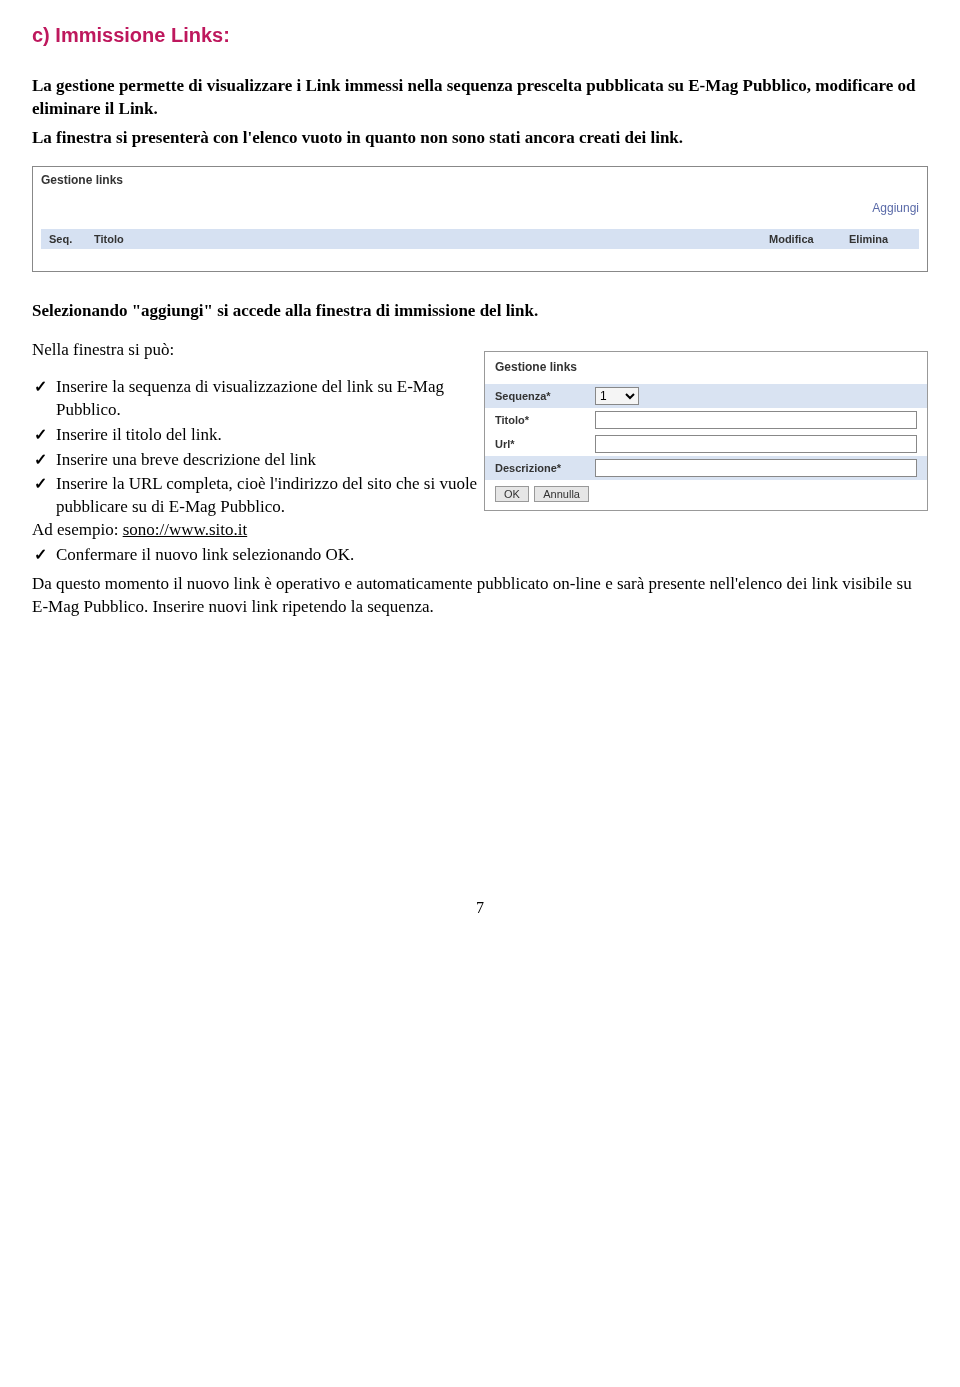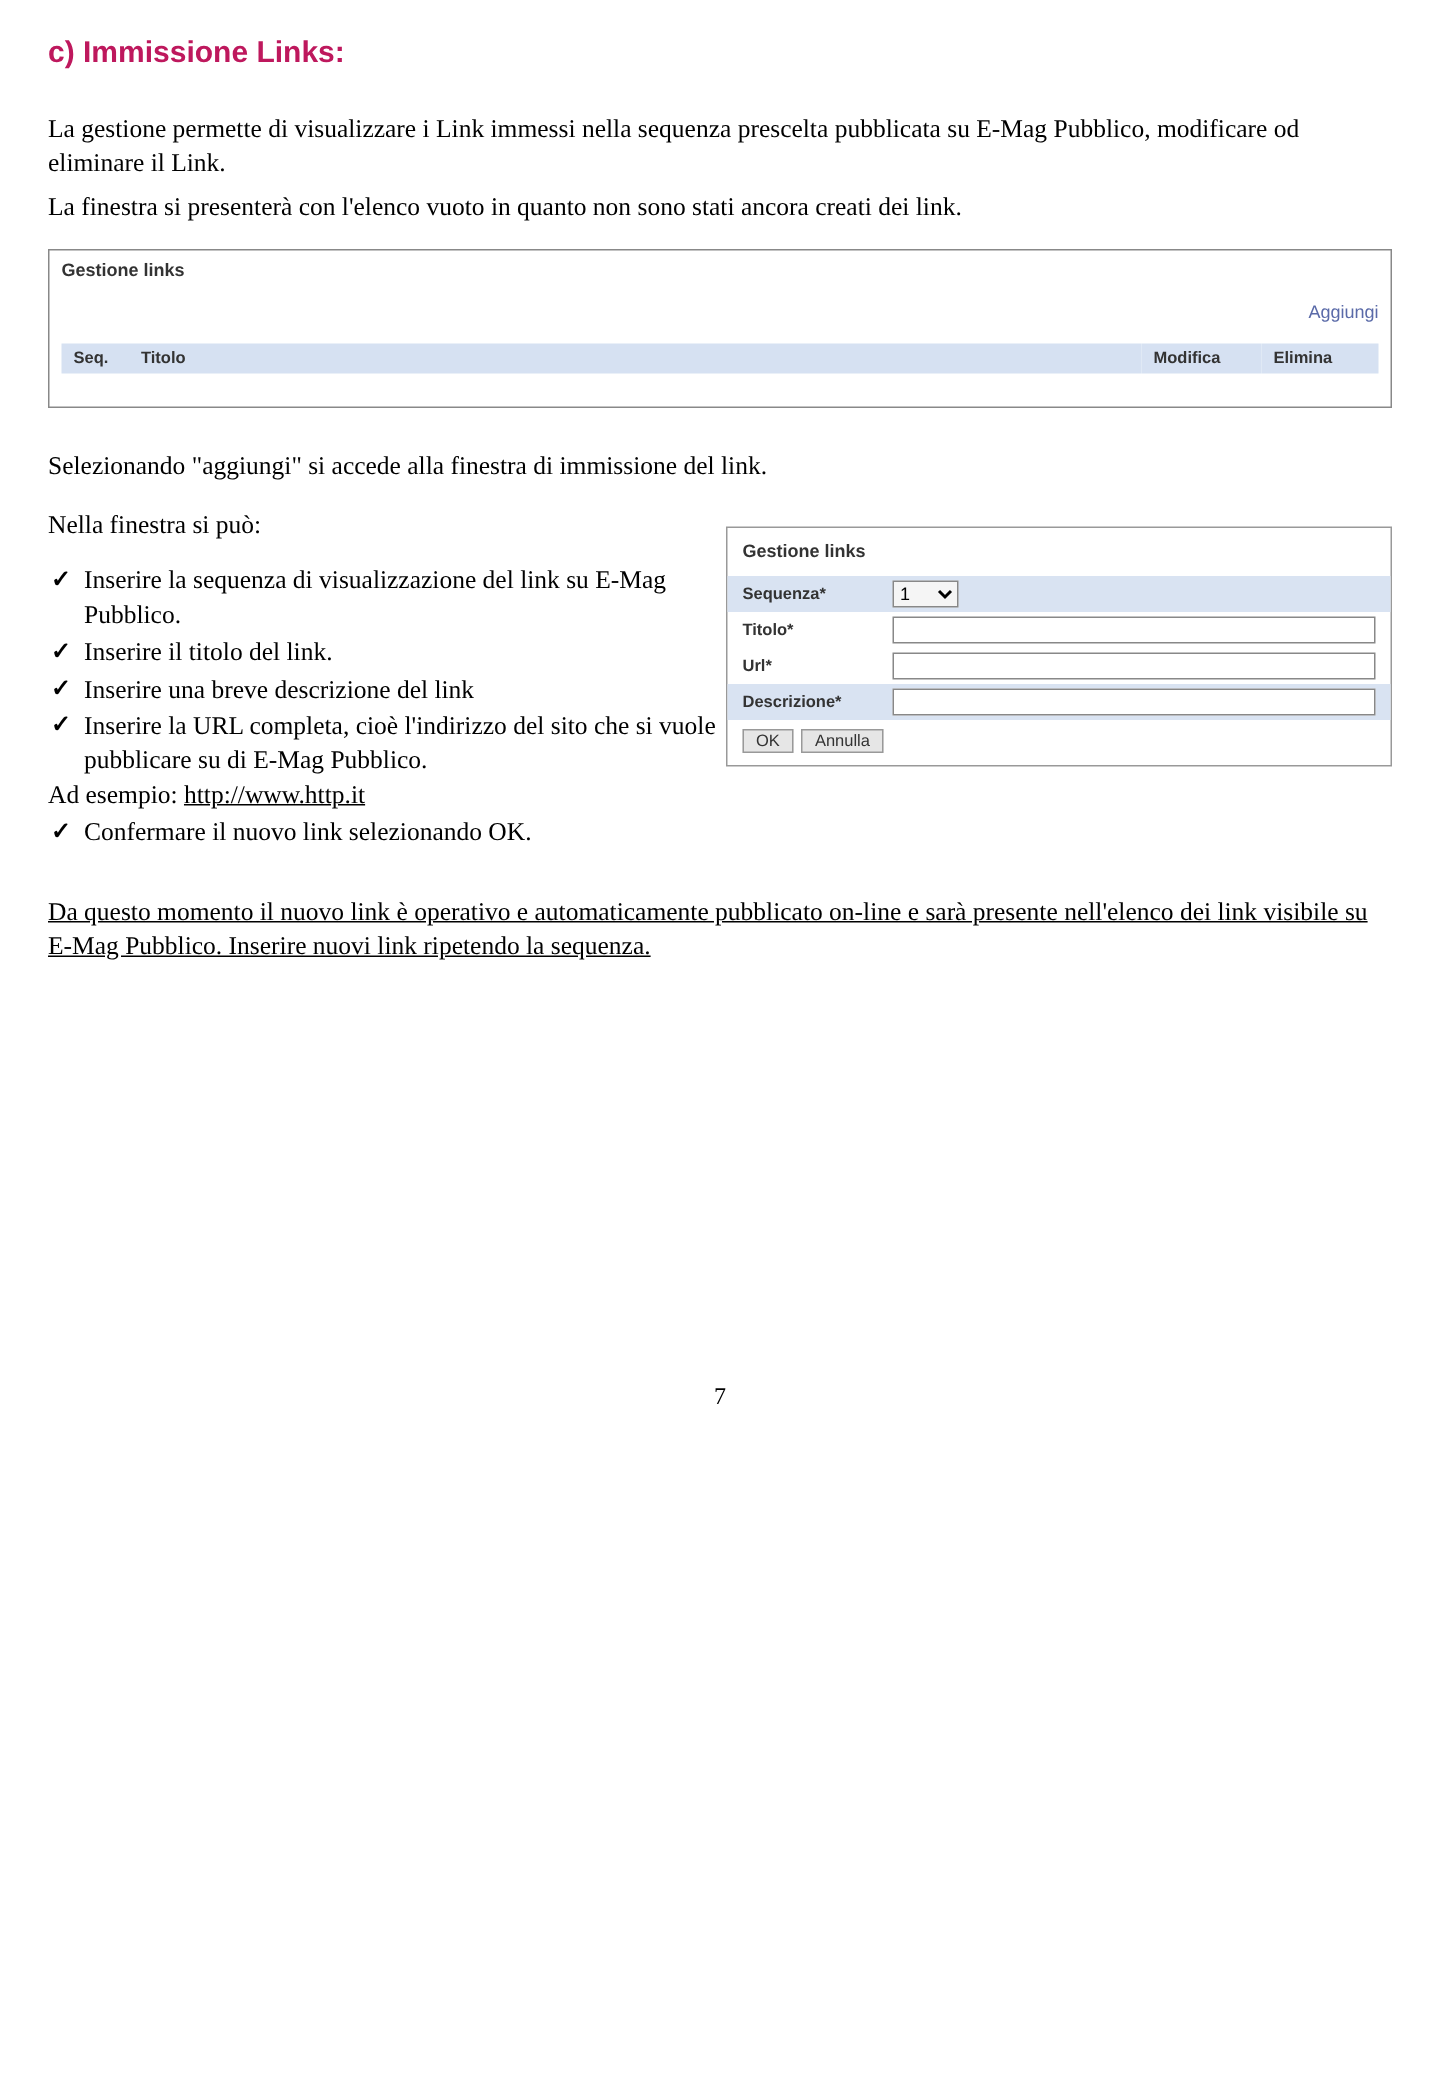--- a/index.html
+++ b/index.html
@@ -12,21 +12,21 @@
       width: 960px;
     }
     .heading {
       font-family: Liberation Sans, sans-serif;
       font-weight: bold;
       color: #be185d;
       font-size: 20px;
       margin-bottom: 28px;
     }
     p { margin-bottom: 6px; line-height: 1.35; }
-    .para-block { margin-bottom: 16px; }
+    .para-block { margin-bottom: 16px; font-weight: bold; }
 
     
     .shot1 {
       border: 1px solid #888;
       background: #fff;
       width: 896px;
       margin: 6px 0 28px 0;
       padding: 6px 8px 22px 8px;
       font-family: Verdana, Arial, sans-serif;
       font-size: 12px;
@@ -99,21 +99,21 @@
       font-family: Verdana, Arial, sans-serif;
       font-size: 11px;
       color: #333;
       background: #e6e6e6;
       border: 1px solid #999;
       padding: 1px 8px;
       cursor: pointer;
       margin-right: 2px;
     }
 
-    .para-after { margin-top: 28px; margin-bottom: 18px; text-decoration: underline; }
+    .para-after { margin-top: 4px; margin-bottom: 18px; }
     .page-num { text-align: center; font-size: 16px; margin-top: 280px; padding-bottom: 24px; }
   </style>
 </head>
 <body>
 
 <div class="heading">
   <span>c)</span>
   <span>Immissione Links:</span>
 </div>
 
@@ -144,21 +144,21 @@
     <p>Nella finestra si può:</p>
     <ul class="check">
       <li>
         <span>Inserire la sequenza di visualizzazione del link su E-Mag Pubblico.</span>
       </li>
       <li>Inserire il titolo del link.</li>
       <li>Inserire una breve descrizione del link</li>
       <li>
         <span>Inserire la URL completa, cioè l'indirizzo del sito che si vuole pubblicare su di E-Mag Pubblico.</span>
         <div style="margin-left:-24px;">
-          <span>Ad esempio: </span><span class="underline">http://www.http.it</span>
+          <span>Ad esempio: </span><span class="underline">sono://www.sito.it</span>
         </div>
       </li>
       <li>Confermare il nuovo link selezionando OK.</li>
     </ul>
   </div>
 
   <div class="right-col">
     <div class="shot2">
       <div class="hdr">Gestione links</div>
       <div class="row alt">

